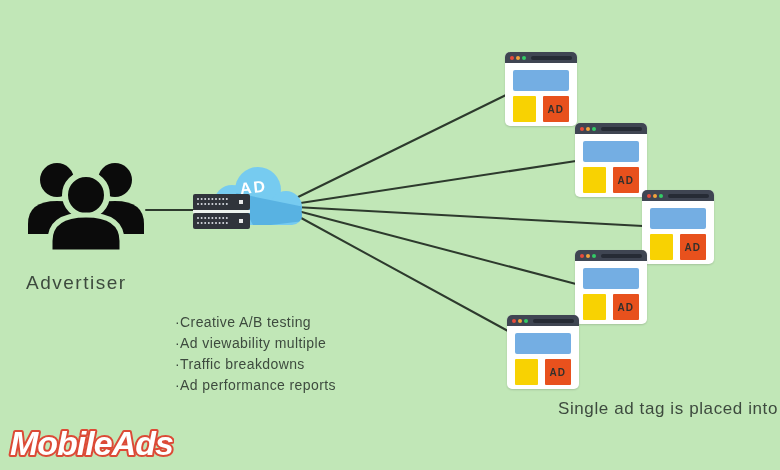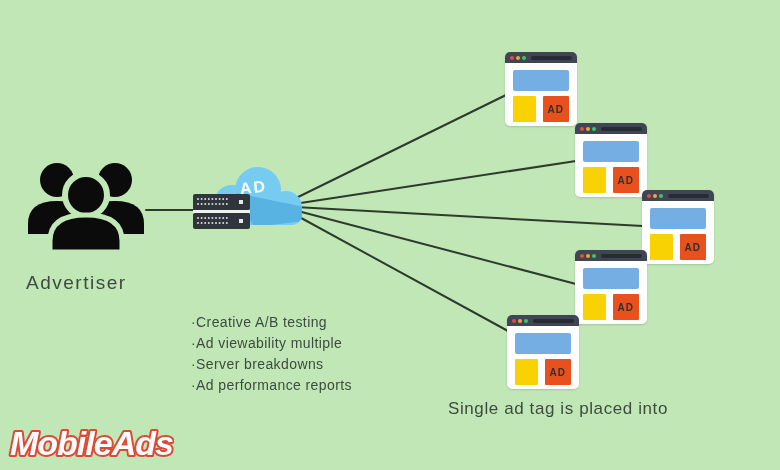--- a/index.html
+++ b/index.html
@@ -13,21 +13,21 @@
   
   #connectors{position:absolute;left:0;top:0;width:780px;height:470px;}
   #connectors line{stroke:var(--line,#2d3a2d);stroke-width:2;stroke-linecap:round;}
   
   #advertiser-icon{left:24px;top:160px;}
   #advertiser-label{left:26px;top:272px;font-size:19px;letter-spacing:1.5px;}
   
   #cloud{left:206px;top:165px;}
   #server{left:193px;top:193px;}
   #adserver-title{left:197px;top:258px;font-size:21px;font-weight:600;letter-spacing:1px;line-height:1.25;}
-  #adserver-features{left:191px;top:312px;font-size:14px;letter-spacing:.4px;line-height:1.5;}
+  #adserver-features{left:175px;top:312px;font-size:14px;letter-spacing:.4px;line-height:1.5;}
   
   .browser{
     position:absolute;width:72px;height:74px;background:#fff;border-radius:5px;
     box-shadow:0 1px 2px rgba(0,0,0,.15);overflow:hidden;
   }
   .w1{left:505px;top:52px;}
   .w2{left:575px;top:123px;}
   .w3{left:642px;top:190px;}
   .w4{left:575px;top:250px;}
   .w5{left:507px;top:315px;}
@@ -43,21 +43,21 @@
   .bbody{padding:7px 8px 0 8px;}
   .banner{height:21px;border-radius:2px;background:var(--banner-blue,#74aee3);}
   .brow{display:flex;margin-top:5px;gap:7px;}
   .sq{height:26px;border-radius:1px;}
   .sq.yellow{width:23px;background:var(--ad-yellow,#f8d202);}
   .sq.ad{
     width:27px;background:var(--ad-red,#e8511d);display:flex;align-items:center;justify-content:center;
     color:#33302c;font-size:10px;font-weight:bold;letter-spacing:1px;
   }
   
-  #caption{left:448px;top:396px;width:330px;text-align:left;font-size:17px;letter-spacing:.6px;line-height:1.5;}
+  #caption{left:448px;top:396px;width:330px;text-align:right;font-size:17px;letter-spacing:.6px;line-height:1.5;}
   #logo{left:4px;top:418px;}
 </style>
 </head>
 <body>
 
 <div id="stage">
 
   <svg id="connectors">
     <line x1="146" y1="210" x2="232" y2="210"></line>
     <line x1="292" y1="200" x2="506" y2="95"></line>
@@ -142,21 +142,21 @@
           <circle cx="33.8" cy="30" r="1"></circle>
         </g>
     </g>
     <rect x="46" y="7" width="4" height="4" fill="#e8e8e8"></rect>
     <rect x="46" y="26" width="4" height="4" fill="#e8e8e8"></rect>
   </svg>
 
   <div id="adserver-features" class="abs">
     <div>·Creative A/B testing</div>
     <div>·Ad viewability multiple</div>
-    <div>·Server breakdowns</div>
+    <div>·Traffic breakdowns</div>
     <div>·Ad performance reports</div>
   </div>
 
   <div class="browser w1">
     <div class="titlebar">
       <span class="dot r"></span>
       <span class="dot y"></span>
       <span class="dot g"></span>
       <span class="addr"></span>
     </div>

